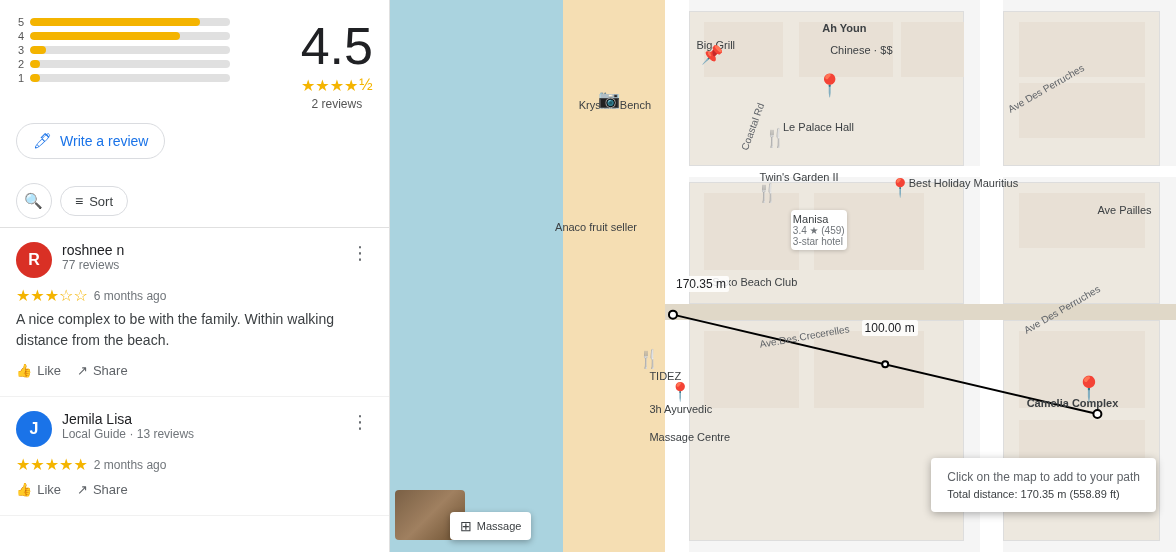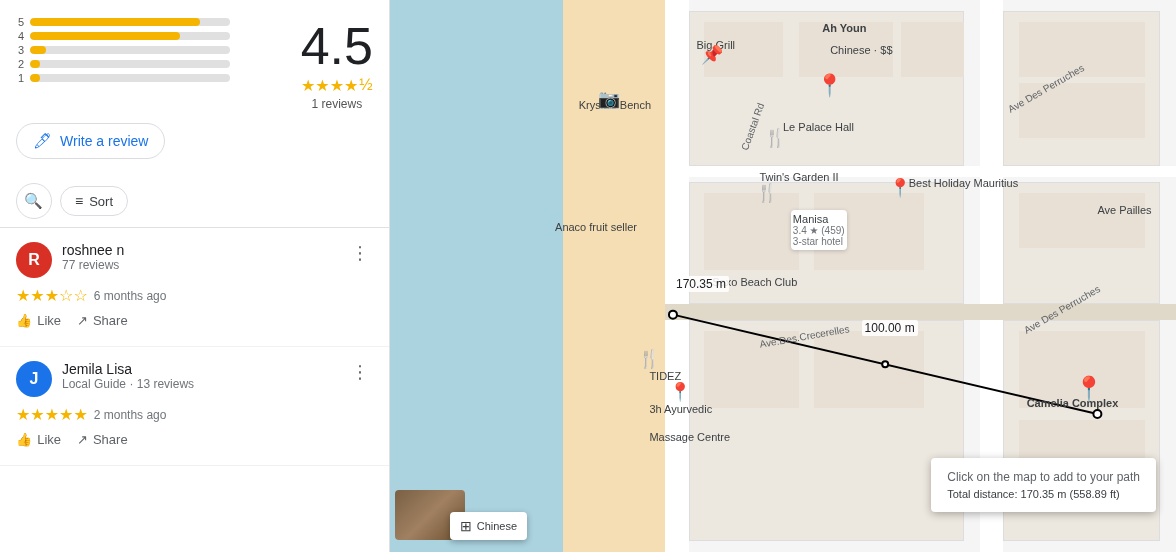--- a/index.html
+++ b/index.html
@@ -462,21 +462,21 @@
       </div>
     </div>
           </div>
       </div>
       <div class="rating-number-block">
         <div class="rating-number">4.5</div>
         <div class="rating-stars">
           <span style="color:#f4b400;font-size:16px;">★★★★</span>
             <span style="color:#f4b400;font-size:16px;">½</span>
         </div>
-        <div class="reviews-count">1 reviews</div>
+        <div class="reviews-count">2 reviews</div>
       </div>
     </div>
 
     <button class="write-review-btn">
       <span style="font-size:15px;">🖊</span>
       <span>Write a review</span>
     </button>
   </div>
 
   <div class="filter-row">
@@ -500,20 +500,21 @@
           </div>
         </div>
         <button class="more-btn">⋮</button>
       </div>
       <div class="review-stars-row">
         <div class="review-stars">
           <span style="color:#f4b400;">★★★☆☆</span>
         </div>
         <span class="review-date">6 months ago</span>
       </div>
+      <div class="review-text">A nice complex to be with the family. Within walking distance from the beach.</div>
       <div class="review-actions">
         <button class="action-btn">
           <span>👍</span>
           <span>Like</span>
         </button>
         <button class="action-btn">
           <span>↗</span>
           <span>Share</span>
         </button>
       </div>
@@ -659,21 +660,21 @@
     <div class="map-road-label" style="top:55%;left:80%;">Ave Des Perruches</div>
     <div class="map-road-label" style="top:22%;left:43%;transform:rotate(-70deg);">Coastal Rd</div>
     <div style="position:absolute;top:60%;left:47%;font-size:10px;color:#5f6368;transform:rotate(-10deg);white-space:nowrap;pointer-events:none;z-index:3;">Ave.Des.Crecerelles</div>
 
     <div class="photo-thumbnail">
       <div class="photo-inner"></div>
     </div>
 
     <div class="layers-btn">
       <span style="font-size:14px;">⊞</span>
-      <span>Chinese</span>
+      <span>Massage</span>
     </div>
 
     <div class="measure-popup">
       <div class="measure-hint">Click on the map to add to your path</div>
       <div class="measure-distance">Total distance: 170.35 m (558.89 ft)</div>
     </div>
 
   </div>
 </div>
 

